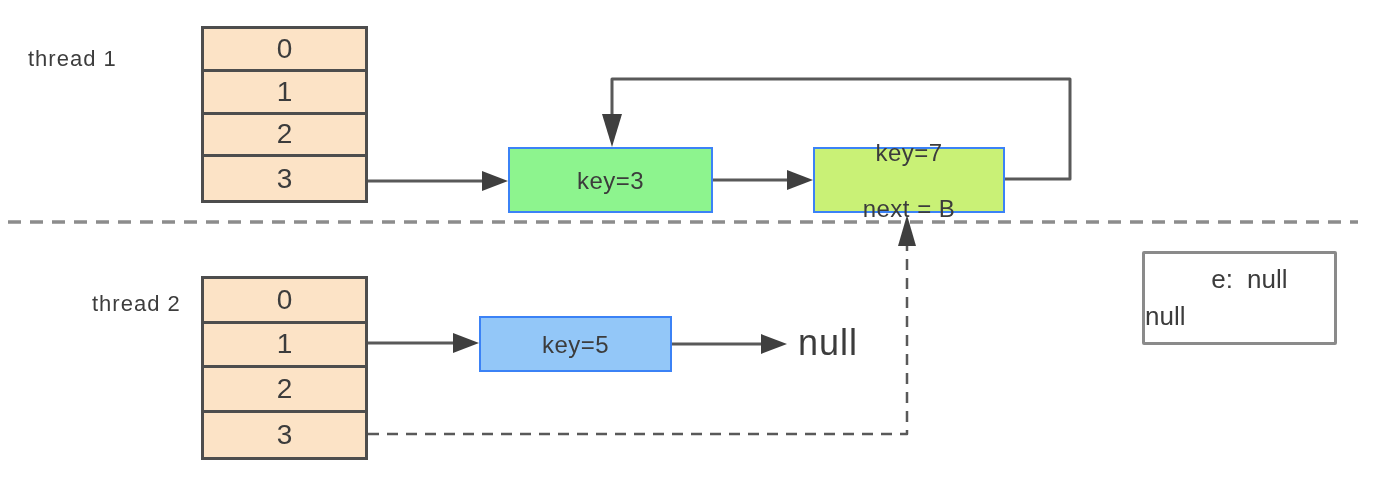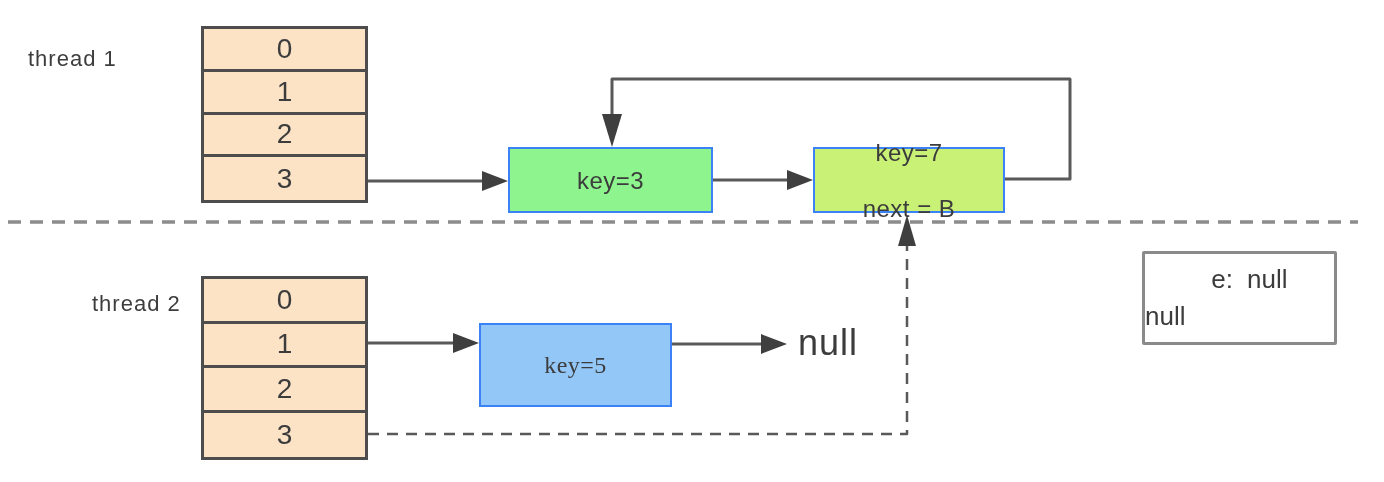--- a/index.html
+++ b/index.html
@@ -134,21 +134,21 @@
 
   <div class="thread-label" style="left:44px; top:291px;margin-left:48px;">thread 2</div>
 
   <div class="bucket-array" style="left: 201px; top: 276px; width: 167px; height: 184px; background-color: rgb(252, 227, 198);">
     <div class="bucket-cell">0</div>
     <div class="bucket-cell">1</div>
     <div class="bucket-cell">2</div>
     <div class="bucket-cell">3</div>
   </div>
 
-  <div class="node" style="left: 479px; top: 323px; width: 193px; height: 84px; background-color: rgb(147, 199, 248); font-family: Liberation Serif, serif;">
+  <div class="node" style="left: 479px; top: 316px; width: 193px; height: 56px; background-color: rgb(147, 199, 248);">
     <div>key=5</div>
   </div>
 
   <div class="null-text" style="left:798px; top:322px;">null</div>
 
   <div class="state-box">
     <span class="state-label">e:</span>
     <span class="state-value">null</span>
     <span class="state-value">null</span>
   </div>

